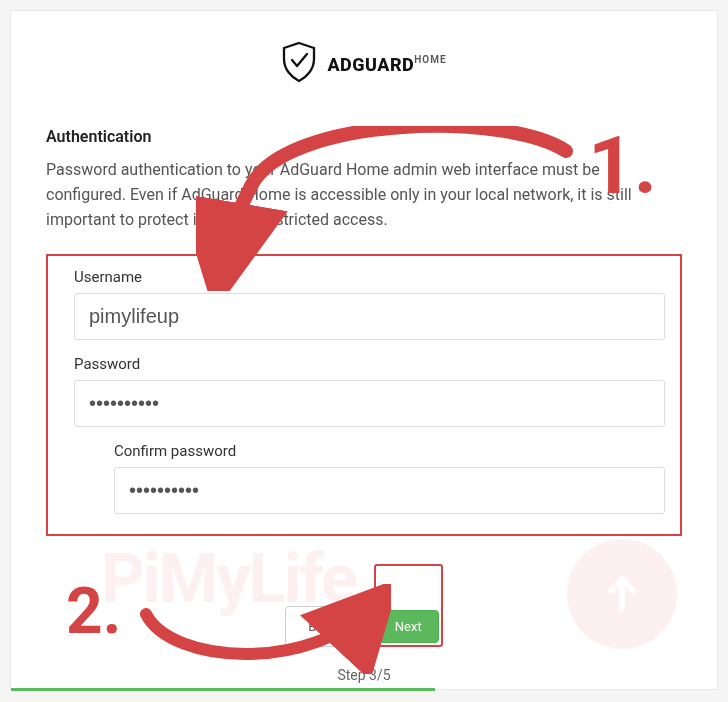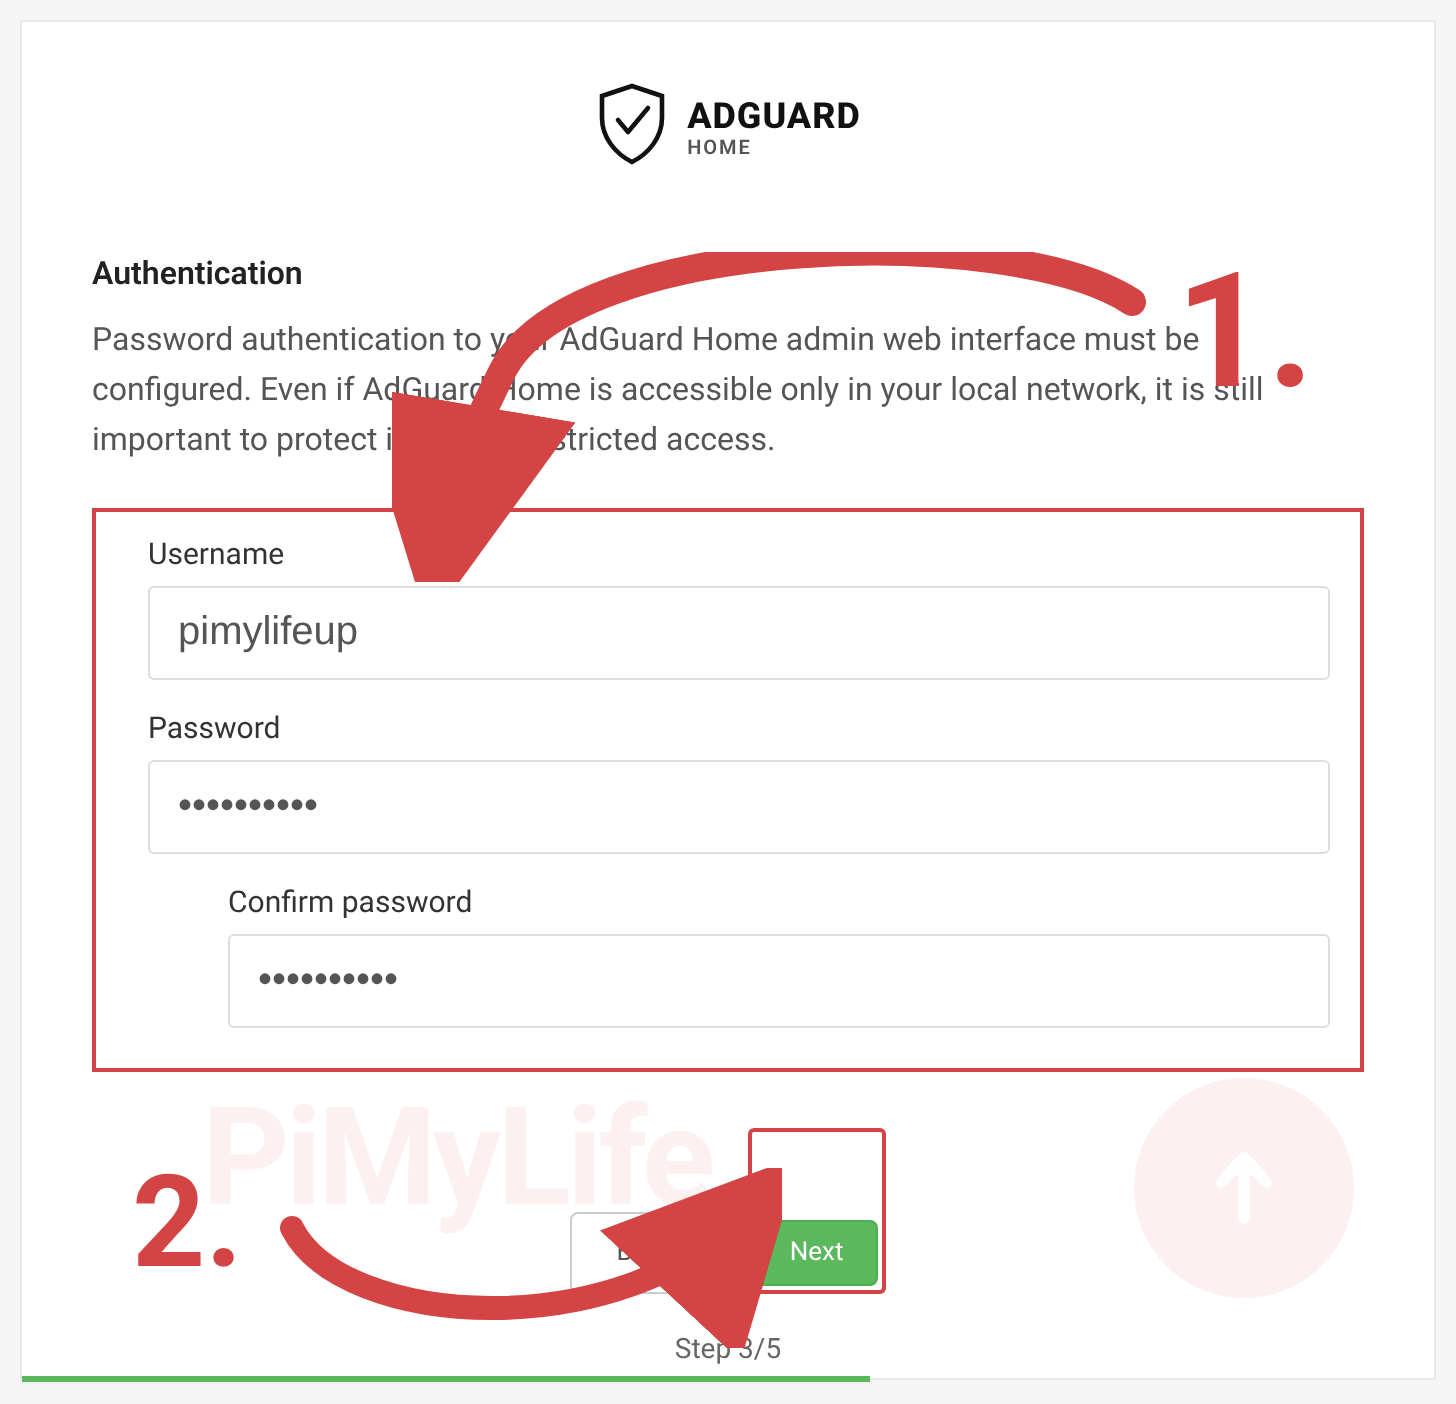--- a/index.html
+++ b/index.html
@@ -29,21 +29,21 @@
       justify-content: center;
       gap: 10px;
       margin-bottom: 40px;
     }
     .logo-icon svg {
       width: 36px;
       height: 42px;
     }
     .logo-text {
       display: flex;
-      flex-direction: column;
+      flex-direction: row;
     }
     .logo-title {
       font-size: 18px;
       font-weight: 800;
       letter-spacing: 0.5px;
       color: #111;
     }
     .logo-subtitle {
       font-size: 10px;
       font-weight: 600;

